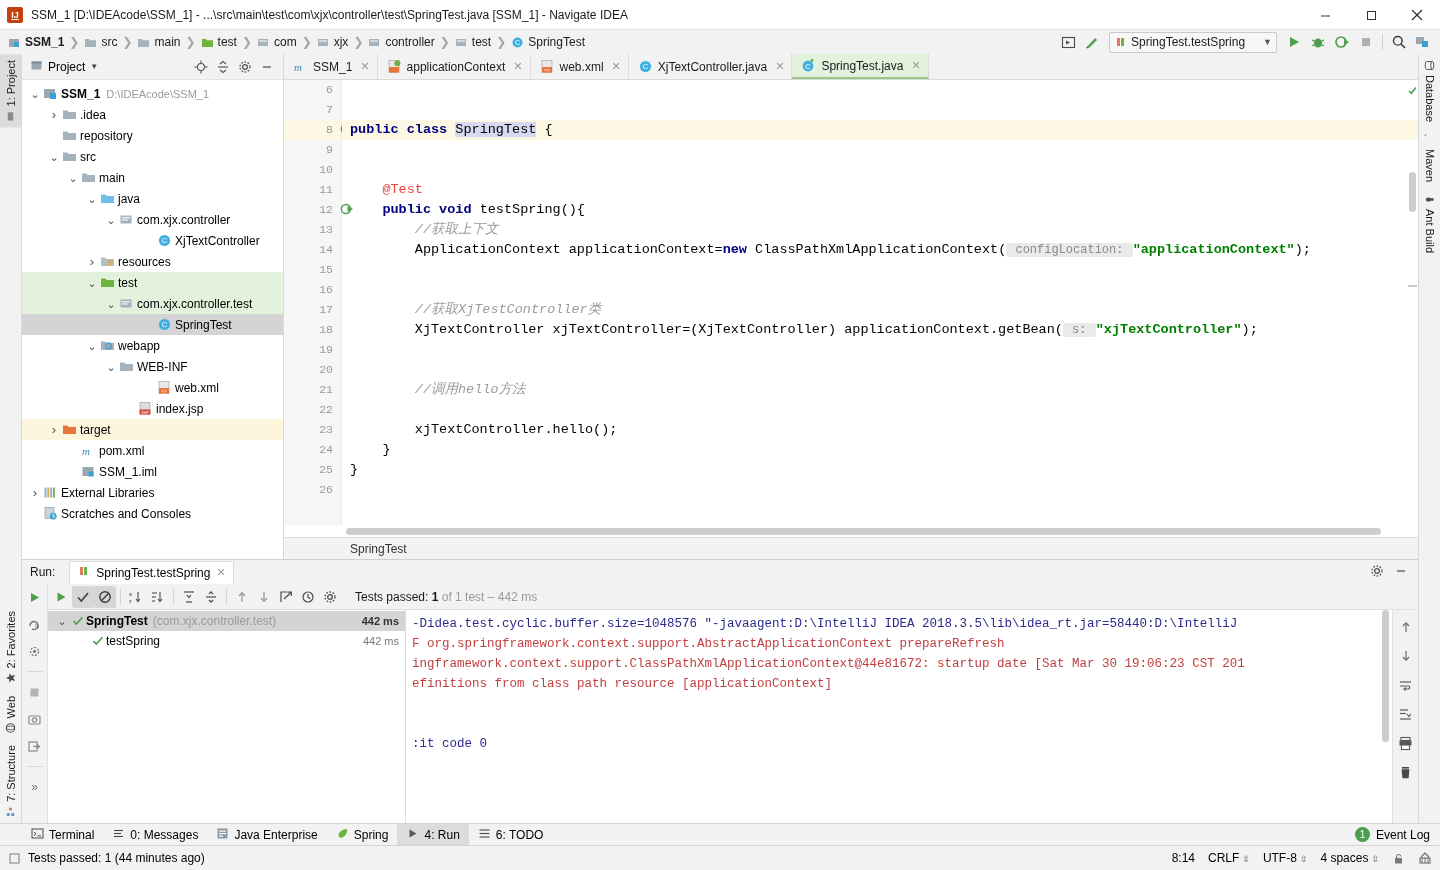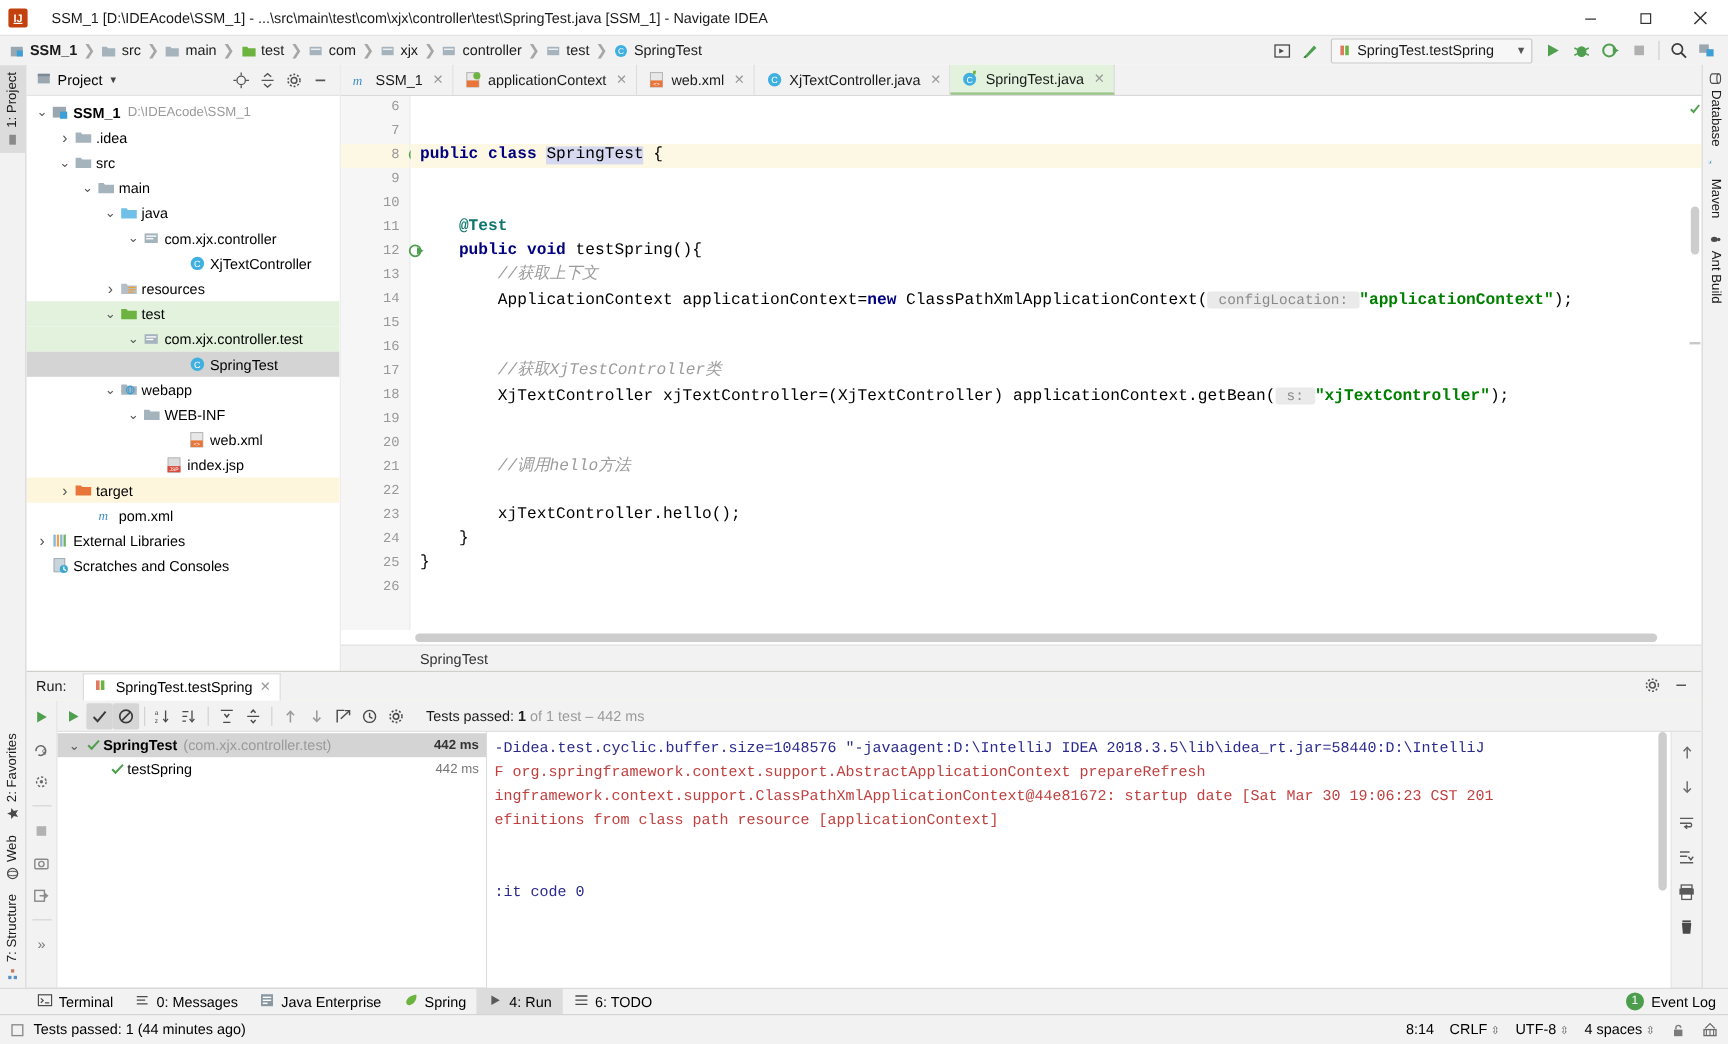--- a/index.html
+++ b/index.html
@@ -12,21 +12,21 @@
     color: #000;
   }
   .app { width: 1440px; height: 870px; display: flex; flex-direction: column; background: #f2f2f2; }
 
   
   .titlebar {
     height: 30px; background: #ffffff; display: flex; align-items: center;
     border-bottom: 1px solid #e2e2e2; flex: 0 0 30px; position: relative;
   }
   .title-ico {
-    width: 16px; height: 16px; margin: 0 20px 0 7px; border-radius: 2px;
+    width: 16px; height: 16px; margin: 0 8px 0 7px; border-radius: 2px;
     background: #c2410c; color: #fff; font-size: 9px; font-weight: bold;
     display: flex; align-items: center; justify-content: center; flex: 0 0 16px; text-decoration: underline;
   }
   .title-text { font-size: 12px; color: #1a1a1a; white-space: nowrap; }
   .win-btns { position: absolute; right: 0; top: 0; height: 30px; display: flex; }
   .win-btn {
     width: 46px; height: 30px; display: flex; align-items: center; justify-content: center;
     color: #333;
   }
   .win-btn svg { display: block; }
@@ -137,21 +137,21 @@
   .gmark { position: absolute; right: -14px; top: 2px; width: 16px; height: 16px; }
 
   .code-area {
     flex: 1 1 auto; position: relative; overflow: hidden;
     font-family: "Liberation Mono", monospace; font-size: 13.5px;
   }
   .cline { height: 20px; line-height: 20px; white-space: pre; padding-left: 8px; }
   .cline.cur { background: #fdf8e3; }
   .k { color: #000080; font-weight: bold; }
   .cmt { color: #9b9b9b; font-style: italic; }
-  .ann { color: #0f766e; font-weight: bold; }
+  .ann { color: #ef4444; }
   .str { color: #008000; font-weight: bold; }
   .hint { background: #eaeaea; color: #8a8a8a; font-size: 12px; border-radius: 2px; padding: 0 2px; font-style: normal; }
   .ident-hl { background: #d6d9f0; }
 
   .scroll-vert {
     position: absolute; right: 0; top: 0; width: 12px; bottom: 0; background: transparent;
   }
   .scroll-thumb-v { position: absolute; right: 2px; top: 92px; width: 7px; height: 40px; background: #cdcdcd; border-radius: 4px; }
   .marker-ok { position: absolute; right: 2px; top: 4px; width: 8px; height: 8px; }
   .marker-line { position: absolute; right: 1px; width: 9px; height: 2px; }
@@ -511,20 +511,29 @@
               <div class="trow" style="padding-left: 25px;">
                 <span class="twist" style="font-size: 13px;">›</span>
                 <span class="ico">
                   <svg width="15" height="15" viewBox="0 0 15 15">
                     <path d="M1 3.5h4.4l1.1 1.4H14V12H1z" fill="#a5b3bd"></path>
                   </svg>
                 </span>
                 <span class="lbl">.idea</span>
               </div>
               <div class="trow" style="padding-left: 25px;">
+                <span class="twist"></span>
+                <span class="ico">
+                  <svg width="15" height="15" viewBox="0 0 15 15">
+                    <path d="M1 3.5h4.4l1.1 1.4H14V12H1z" fill="#a5b3bd"></path>
+                  </svg>
+                </span>
+                <span class="lbl">repository</span>
+              </div>
+              <div class="trow" style="padding-left: 25px;">
                 <span class="twist" style="font-size: 11px; line-height: 8px;">⌄</span>
                 <span class="ico">
                   <svg width="15" height="15" viewBox="0 0 15 15">
                     <path d="M1 3.5h4.4l1.1 1.4H14V12H1z" fill="#a5b3bd"></path>
                   </svg>
                 </span>
                 <span class="lbl">src</span>
               </div>
               <div class="trow" style="padding-left: 44px;">
                 <span class="twist" style="font-size: 11px; line-height: 8px;">⌄</span>
@@ -659,20 +668,30 @@
                 <span class="lbl">target</span>
               </div>
               <div class="trow" style="padding-left: 44px;">
                 <span class="twist"></span>
                 <span class="ico">
                   <svg width="15" height="15" viewBox="0 0 15 15">
                     <text x="1" y="11.5" font-size="11" font-style="italic" fill="#3d8fc4" font-family="Liberation Serif">m</text>
                   </svg>
                 </span>
                 <span class="lbl">pom.xml</span>
+              </div>
+              <div class="trow" style="padding-left: 44px;">
+                <span class="twist"></span>
+                <span class="ico">
+                  <svg width="15" height="15" viewBox="0 0 15 15">
+                    <rect x="1.5" y="3" width="11" height="9" fill="#9aa7b0"></rect>
+                    <rect x="7.5" y="7.5" width="5" height="5" fill="#3c9fd6"></rect>
+                  </svg>
+                </span>
+                <span class="lbl">SSM_1.iml</span>
               </div>
               <div class="trow" style="padding-left: 6px;">
                 <span class="twist" style="font-size: 13px;">›</span>
                 <span class="ico">
                   <svg width="15" height="15" viewBox="0 0 15 15">
                     <rect x="1.5" y="2.5" width="2" height="10" fill="#8bb8d8"></rect>
                     <rect x="4.3" y="2.5" width="2" height="10" fill="#e8a44a"></rect>
                     <rect x="7.1" y="2.5" width="2" height="10" fill="#8bb8d8"></rect>
                     <rect x="9.9" y="2.5" width="2" height="10" fill="#76b36a"></rect>
                   </svg>

